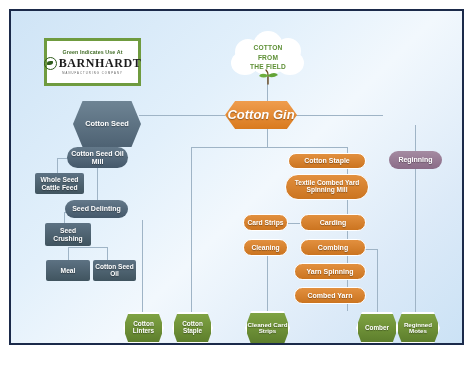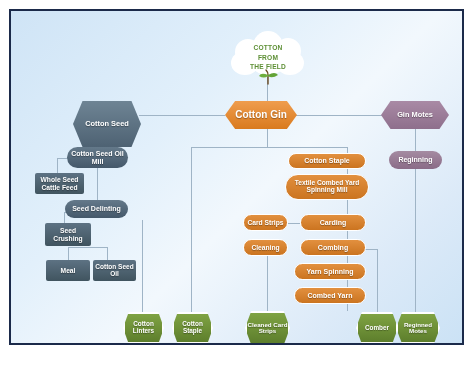--- a/index.html
+++ b/index.html
@@ -106,20 +106,30 @@
   <div class="ln lnh" style="left:277px;top:212px;width:12px;"></div>
 
   <div class="ln lnv" style="left:256px;top:244px;height:57px;"></div>
 
   <div class="ln lnh" style="left:353px;top:238px;width:13px;"></div>
   <div class="ln lnv" style="left:366px;top:238px;height:63px;"></div>
 
   <div class="ln lnv" style="left:404px;top:114px;height:26px;"></div>
   <div class="ln lnv" style="left:404px;top:158px;height:143px;"></div>
 
+  <div id="logo">
+    <div id="logo-inner">
+      <div id="logo-cap">Green Indicates Use At</div>
+      <div id="logo-wordmark">
+        <span class="leafmark"></span>
+        <span id="logo-word">BARNHARDT</span>
+      </div>
+      <div id="logo-sub">MANUFACTURING COMPANY</div>
+    </div>
+  </div>
 
   <div id="cloud">
     <div class="puff" style="left:6px;top:8px;width:26px;height:26px;"></div>
     <div class="puff" style="left:24px;top:0px;width:30px;height:30px;"></div>
     <div class="puff" style="left:46px;top:7px;width:26px;height:26px;"></div>
     <div class="puff" style="left:2px;top:20px;width:28px;height:24px;"></div>
     <div class="puff" style="left:22px;top:18px;width:34px;height:26px;"></div>
     <div class="puff" style="left:47px;top:20px;width:28px;height:24px;"></div>
     <div id="cloud-text">
       <div>COTTON</div>
@@ -130,27 +140,24 @@
       <path d="M11 17 L11 8 Q11 5 9 3" stroke="#6b4a22" stroke-width="1.4" fill="none" stroke-linecap="round"></path>
       <path d="M11 8 Q4 5 2 9 Q7 12 11 9 Z" fill="#6fae3e"></path>
       <path d="M11 8 Q18 4 21 8 Q15 12 11 9 Z" fill="#63a336"></path>
     </svg>
   </div>
 
   <div class="node hex slate" style="left:62px;top:90px;width:68px;height:46px;font-size:7.4px;font-weight:bold;">
     <span>Cotton Seed</span>
   </div>
 
-  <div class="node hex orange" style="left:214px;top:90px;width:72px;height:28px;font-size:10px;font-weight:bold;">
+  <div class="node hex orange" style="left:214px;top:90px;width:72px;height:28px;font-size:13px;font-weight:bold;font-style:italic;">
     <span>Cotton Gin</span>
   </div>
 
-  <div class="node hex purple" style="left:370px;top:90px;width:68px;height:28px;font-size:7.4px;font-weight:bold;">
-    <span>Gin Motes</span>
-  </div>
 
   <div class="node pill slate" style="left:56px;top:136px;width:61px;height:21px;font-size:7px;font-weight:bold;">
     <span>Cotton Seed Oil Mill</span>
   </div>
 
   <div class="node rect" style="left:24px;top:162px;width:49px;height:21px;font-size:6.7px;font-weight:bold;">
     <span>Whole Seed Cattle Feed</span>
   </div>
 
   <div class="node pill slate" style="left:54px;top:189px;width:63px;height:18px;font-size:7px;font-weight:bold;">

